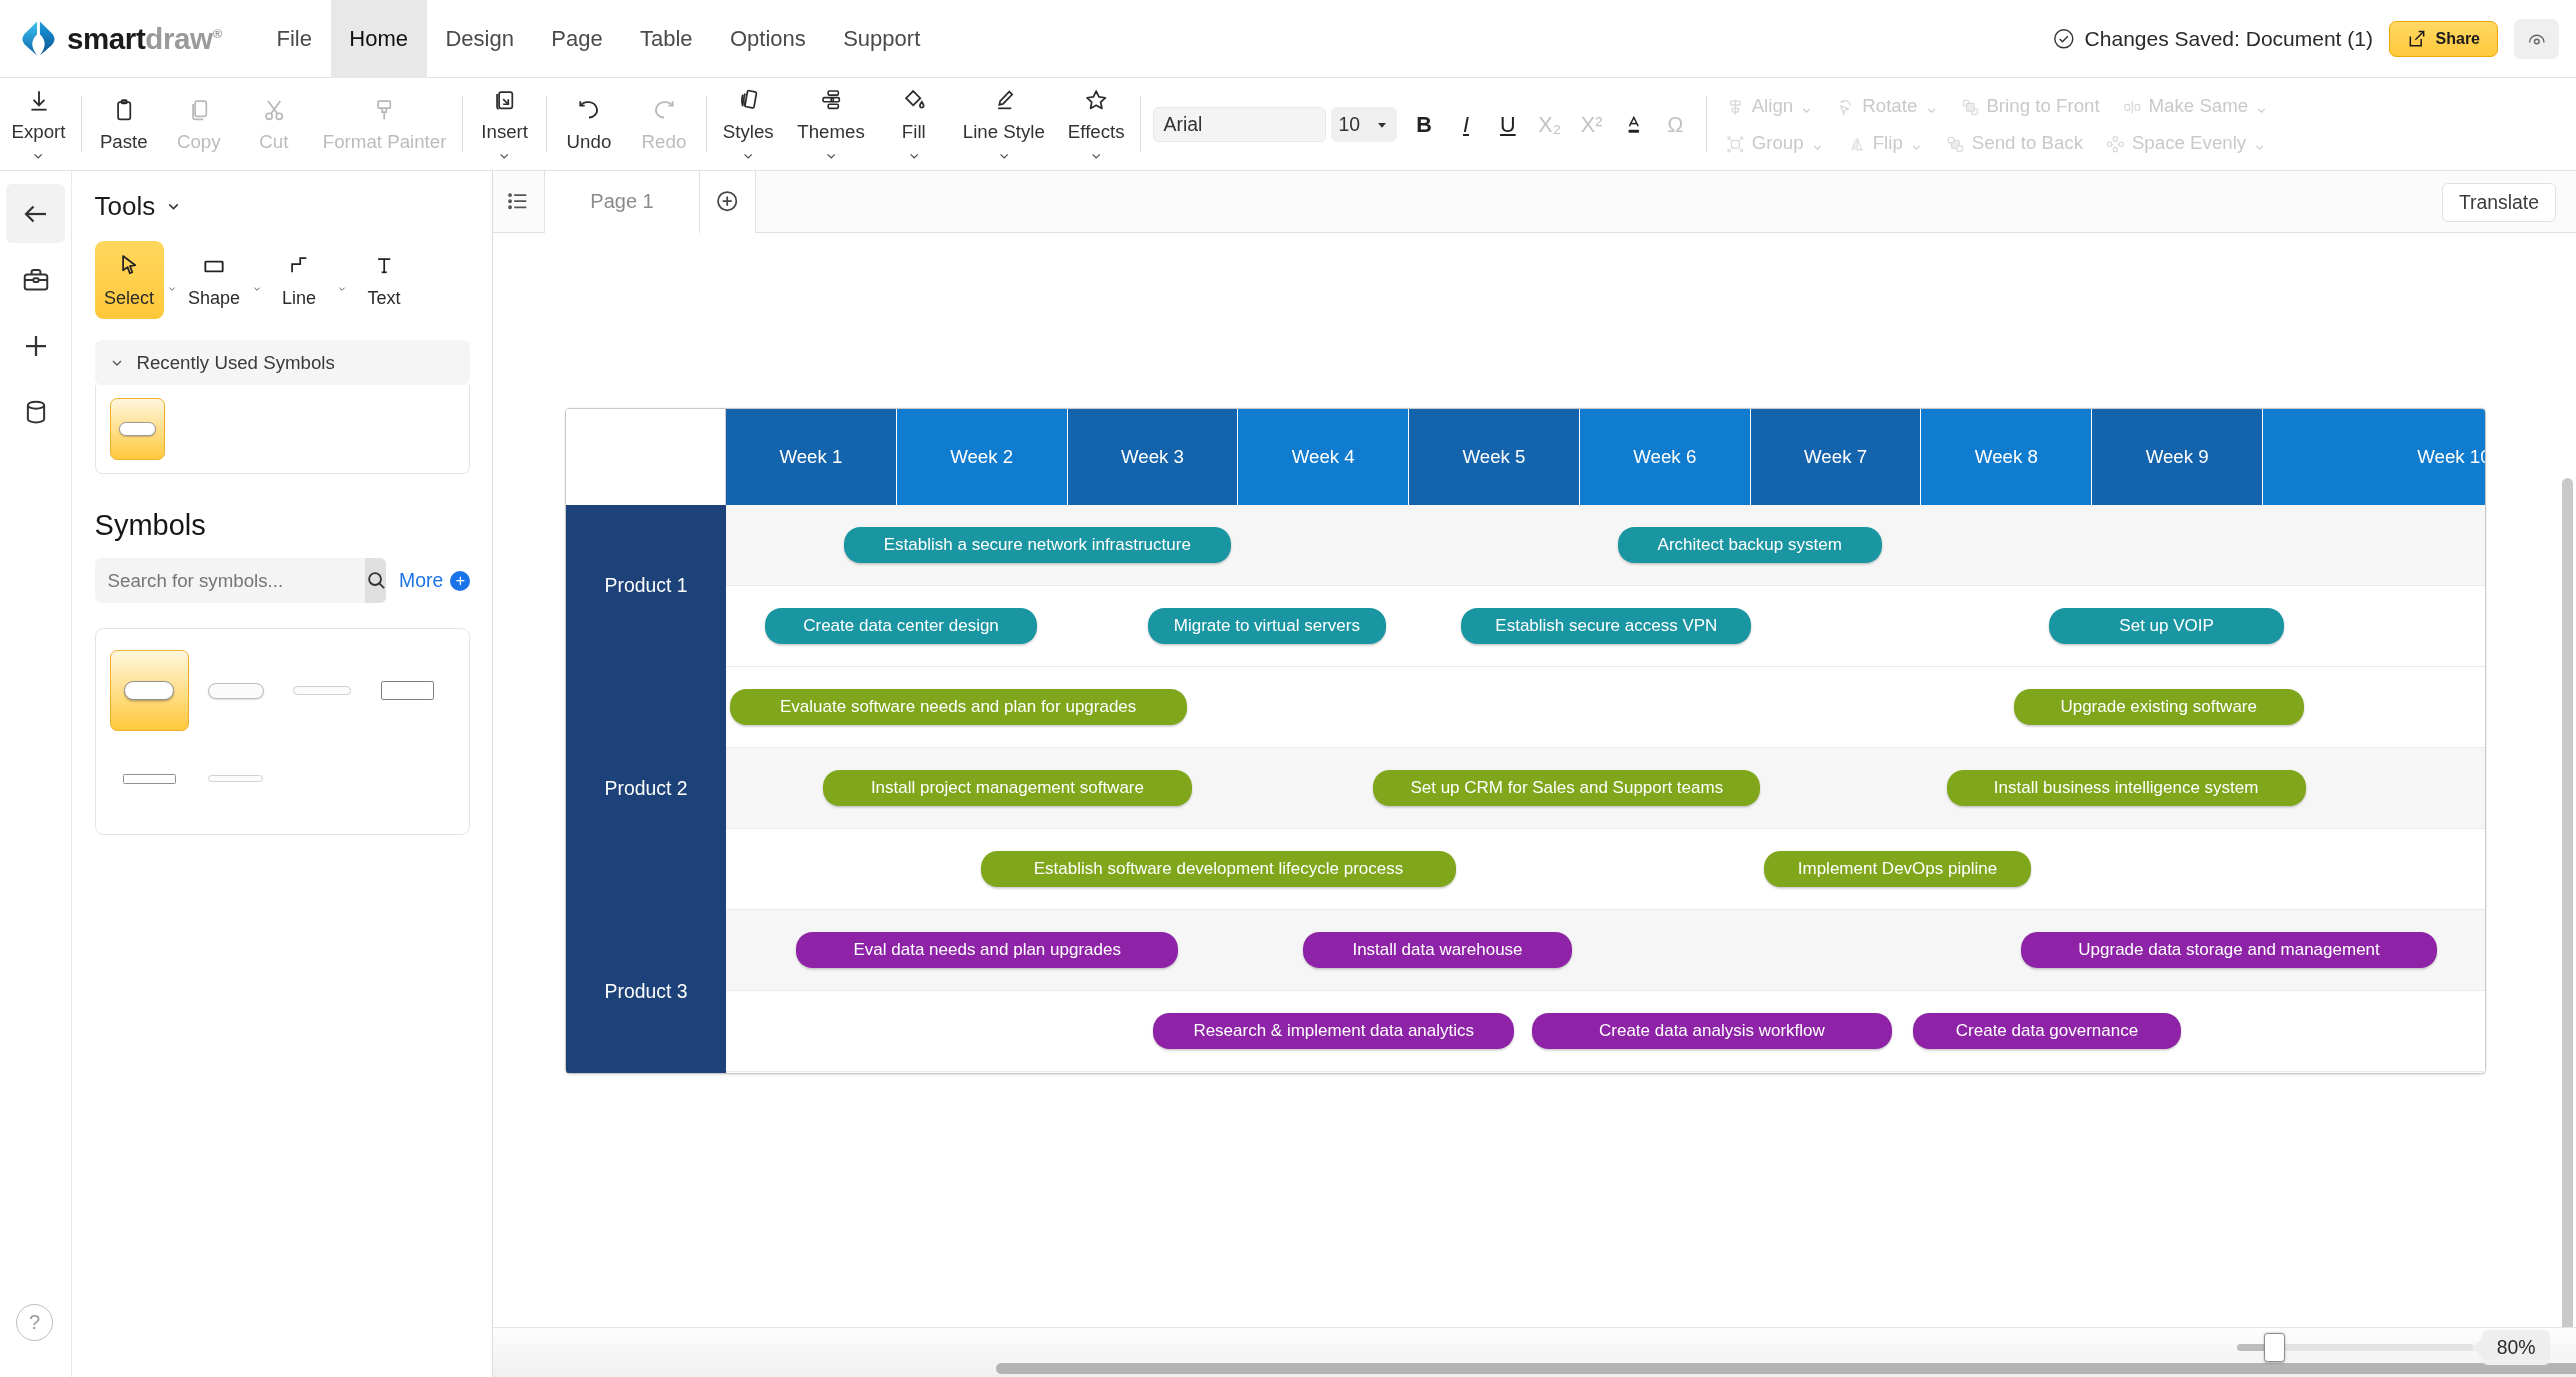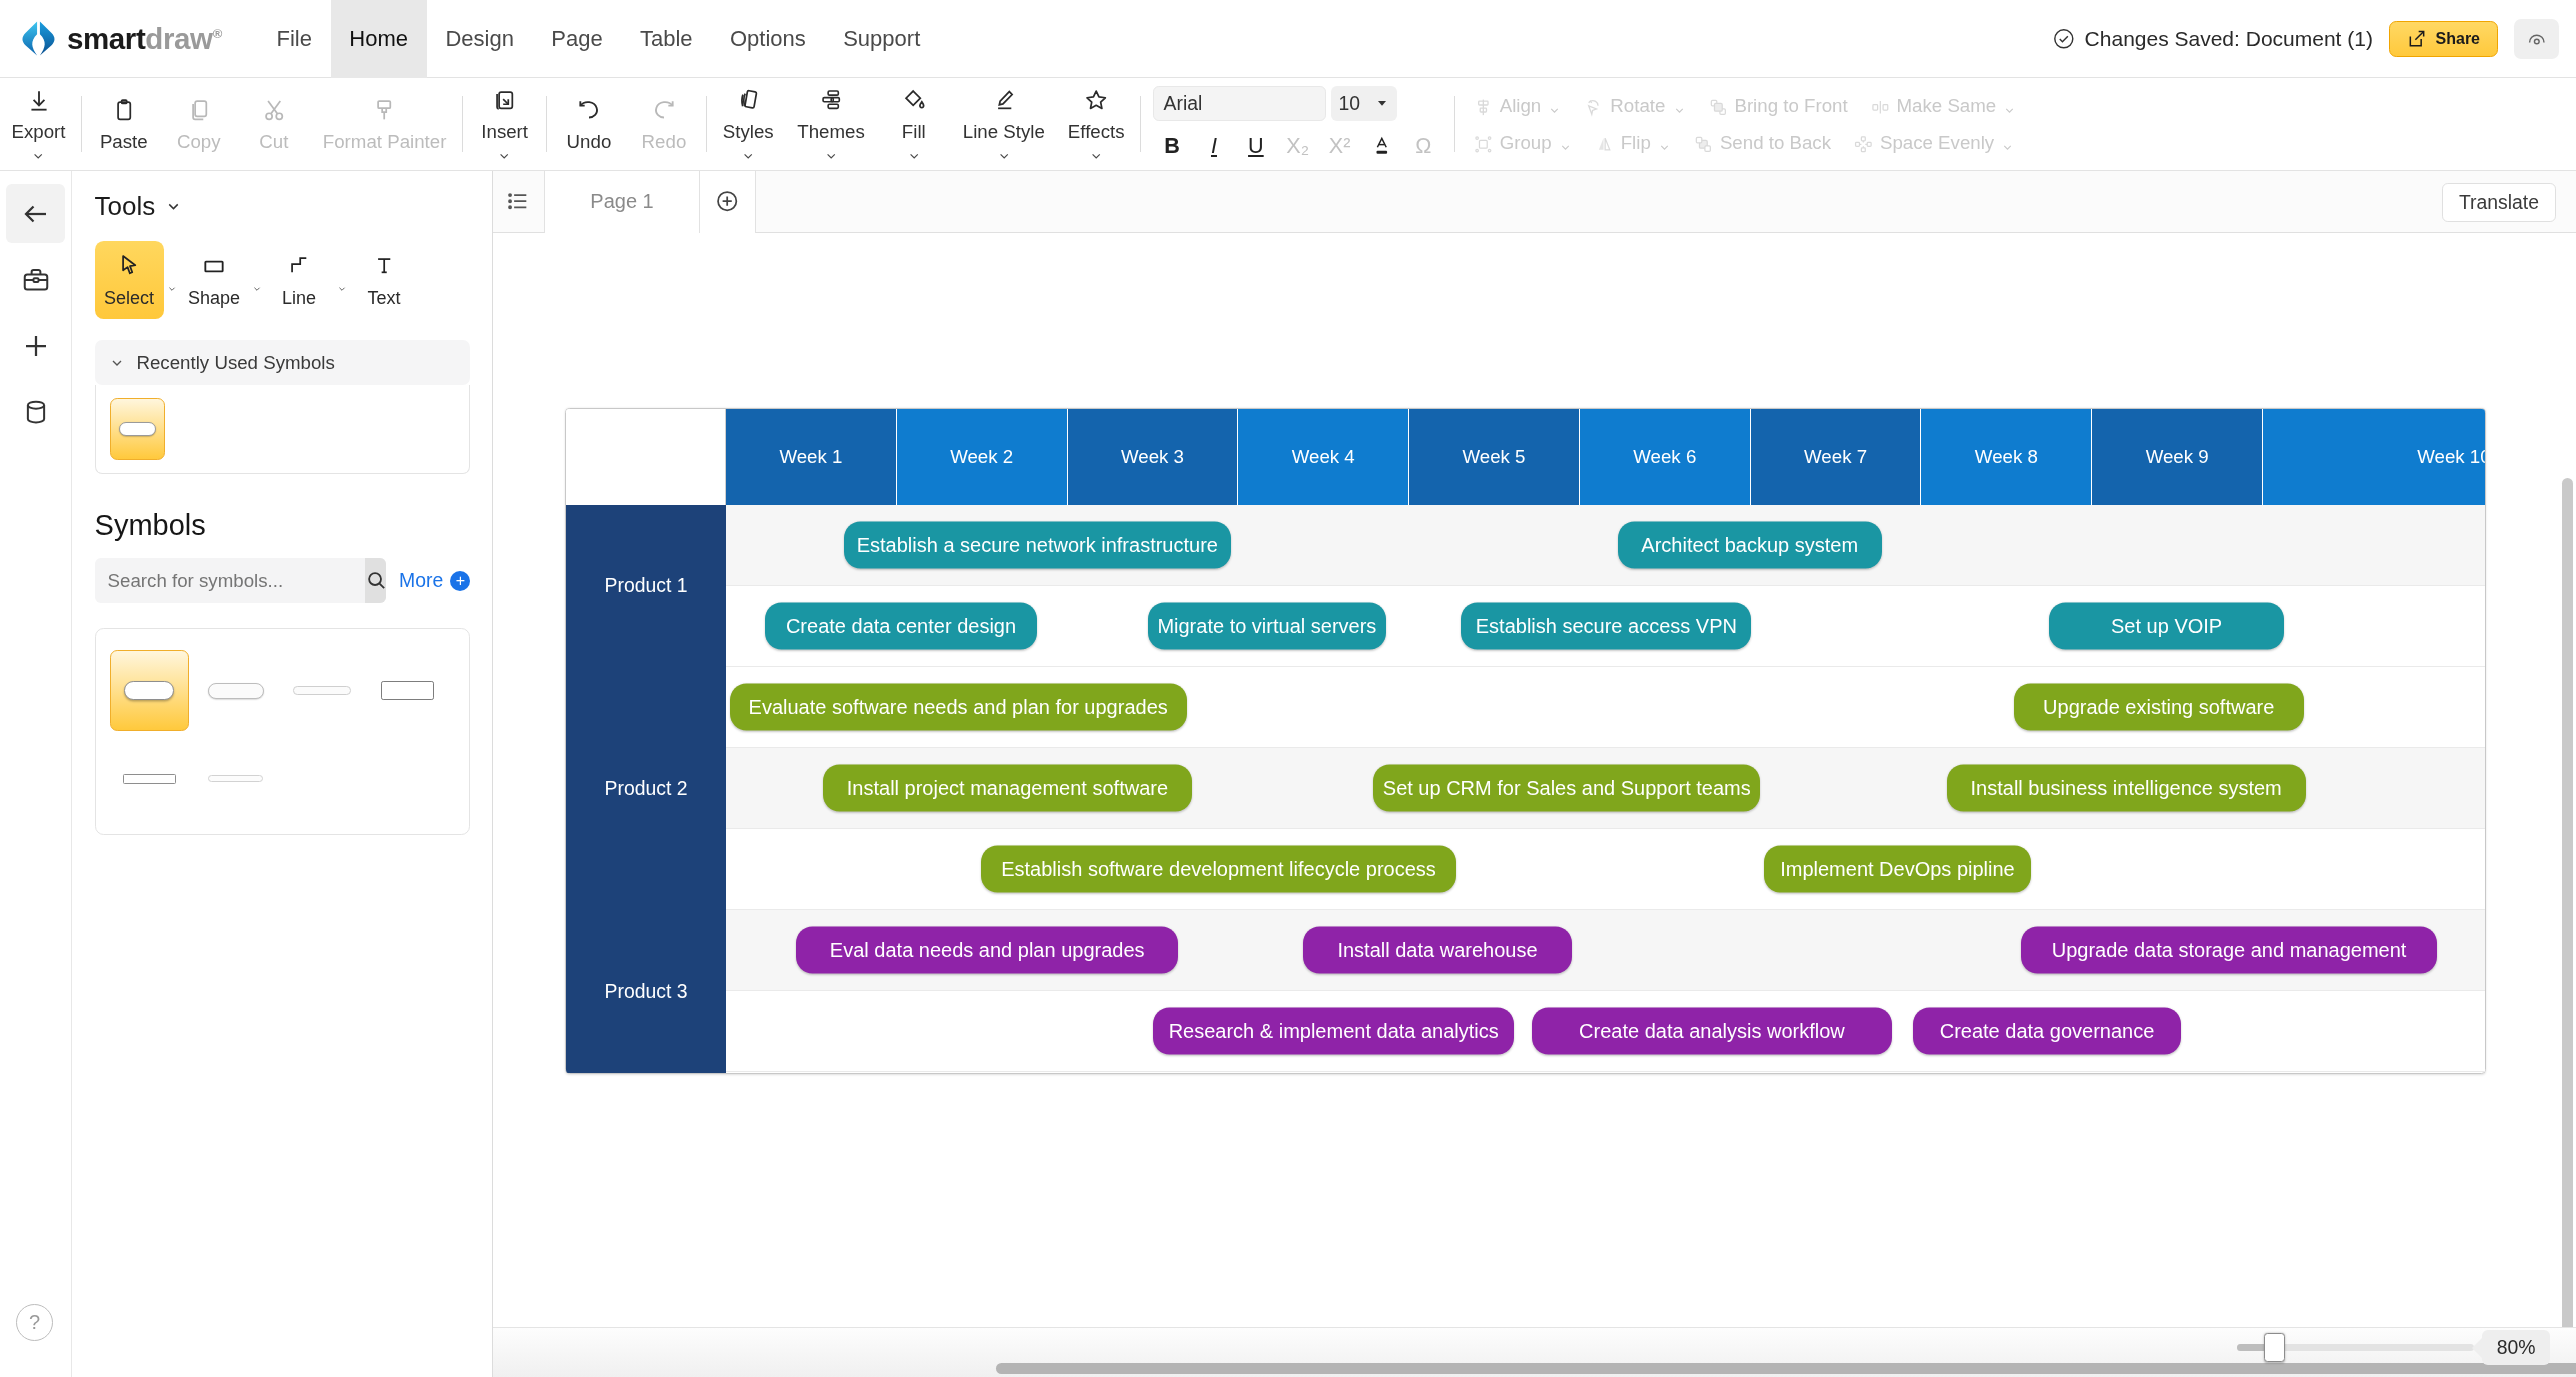--- a/index.html
+++ b/index.html
@@ -59,21 +59,21 @@
     display: flex; flex-direction: column; align-items: center; justify-content: center;
     min-width: 75px; padding: 0 11.5px; cursor: pointer; height: 93px; gap: 5.8px;
   }
   .rbtn .ico { height: 30px; display: flex; align-items: center; justify-content: center; }
   .rbtn .lbl { font-size: 18.7px; color: #333; display: flex; align-items: center; gap: 5.8px; white-space: nowrap; flex-direction: column; }
   .rbtn.disabled .lbl { color: #bcbcbc; }
   .rbtn.disabled .ico { opacity: 0.33; }
   .caret { display: inline-block; }
 
   
-  .fontgroup { display: flex; flex-direction: column; justify-content: center; gap: 7.2px; padding: 0 7.2px; height: 93px; }
+  .fontgroup { display: flex; flex-direction: row; justify-content: center; gap: 7.2px; padding: 0 7.2px; height: 93px; }
   .fontrow1 { display: flex; align-items: center; gap: 5.8px; }
   .fontname {
     width: 173px; height: 35px; background: #f4f4f4; border: 0.7px solid #e8e8e8;
     border-radius: 5.8px; font-size: 19.4px; color: #333; padding: 0 10px;
     display: flex; align-items: center;
   }
   .fontsize {
     width: 66px; height: 35px; background: #f0f0f0; border-radius: 5.8px;
     font-size: 19.4px; color: #333; padding: 0 7.2px;
     display: flex; align-items: center; justify-content: space-between;
@@ -227,22 +227,22 @@
   .rlabel {
     display: flex; align-items: center; justify-content: center;
     color: #ffffff; font-size: 19.4px; border-bottom: 0.7px solid #1d4279;
   }
   .lanes { flex: 1; position: relative; }
   .lane { position: relative; border-bottom: 0.7px solid #eaeaea; }
   .lane.shaded { background: #f6f6f6; }
   .lane.plain { background: #ffffff; }
   .bar {
     position: absolute; top: 50%; transform: translateY(-50%);
-    height: 47px; border-radius: 16.5px; display: flex; align-items: center;
-    justify-content: center; color: #ffffff; font-size: 20px;
+    height: 36px; border-radius: 16.5px; display: flex; align-items: center;
+    justify-content: center; color: #ffffff; font-size: 17px;
     box-shadow: 0 1.4px 2.2px rgba(0,0,0,.22); white-space: nowrap; cursor: pointer;
   }
 
   
   .bottombar {
     position: absolute; left: 493px; bottom: 0; width: 2083px; height: 50px;
     background: linear-gradient(#fdfdfd,#f0f0f0); border-top: 0.7px solid #e4e4e4;
     display: flex; align-items: center; justify-content: flex-end; padding-right: 26px;
   }
   .zoom-wrap { display: flex; align-items: center; gap: 0; margin-bottom: 10px; }

